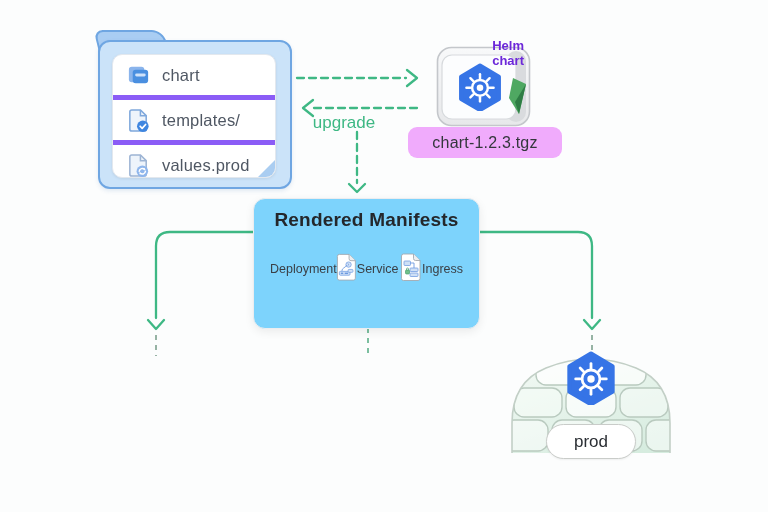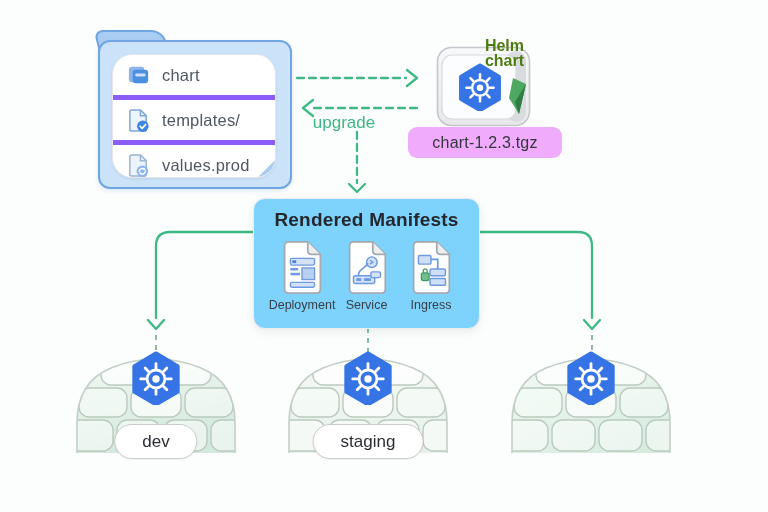--- a/index.html
+++ b/index.html
@@ -16,45 +16,45 @@
 
   
   .folder{position:absolute;left:98px;top:28px;z-index:2;}
   .folder-tab{position:absolute;left:2px;top:2px;width:66px;height:22px;
     background:#a9cdf3;border:2px solid #6fa6e2;border-radius:9px 12px 0 0;
     transform:skewX(14deg);transform-origin:bottom left;}
   .folder-body{position:absolute;left:0;top:12px;width:190px;height:145px;
     background:#cbe3f9;border:2px solid #6fa6e2;border-radius:12px;
     box-shadow:0 2px 4px rgba(70,120,180,.15);}
   .folder-panel{position:absolute;left:14px;top:26px;width:162px;height:122px;
-    background:#ffffff;border:1px solid #e3e8ee;border-radius:20px;
+    background:#ffffff;border:1px solid #e3e8ee;border-radius:10px;
     box-shadow:0 1px 3px rgba(0,0,0,.08);overflow:hidden;}
   .frow{display:flex;align-items:center;height:40px;padding-left:13px;}
   .frow + .frow{border-top:5px solid #8b5cf6;}
   .frow .ficon{width:25px;height:25px;margin-right:11px;flex:0 0 auto;}
   .frow .ftext{font-size:16.5px;color:#4f5763;font-weight:500;letter-spacing:.2px;}
   .panel-fold{position:absolute;right:0;bottom:0;width:0;height:0;
     border-left:17px solid transparent;border-bottom:17px solid #aacdf1;}
 
   
   .package{position:absolute;left:436px;top:46px;width:96px;height:82px;z-index:2;}
   .package-title{position:absolute;left:462px;top:38px;width:62px;z-index:3;
-    color:#4d7c0f;font-size:16px;font-weight:bold;line-height:15px;text-align:right;}
+    color:#6d28d9;font-size:13px;font-weight:bold;line-height:15px;text-align:right;}
   .file-pill{position:absolute;left:408px;top:127px;width:154px;height:31px;z-index:2;
     background:#f0abfc;border-radius:9px;color:#33373c;font-size:16px;
     display:flex;align-items:center;justify-content:center;letter-spacing:.2px;}
 
   
   .manifests{position:absolute;left:253px;top:198px;width:225px;height:129px;z-index:2;
     background:#7dd3fc;border:1px solid #ebedf0;border-radius:12px;
     box-shadow:0 3px 10px rgba(0,0,0,.07);}
   .m-title{margin-top:10px;text-align:center;font-size:19px;font-weight:600;
     color:#24272b;letter-spacing:.2px;}
   .m-items{display:flex;justify-content:space-between;padding:8px 16px 0 16px;}
-  .m-item{width:64px;display:flex;flex-direction:column;align-items:center;}
+  .m-item{width:64px;display:flex;align-items:center;}
   .m-item .caption{margin-top:3px;font-size:12.5px;color:#3a3f45;}
 
   
   .cluster{position:absolute;z-index:2;width:162px;height:130px;top:356px;}
   .cl-dev{left:75px;} .cl-staging{left:287px;} .cl-prod{left:510px;}
   .dome{position:absolute;left:0;top:1px;}
   .hex{position:absolute;left:50%;top:-5px;transform:translateX(-50%);z-index:3;}
   .pill{position:absolute;left:50%;top:68px;transform:translateX(-50%);z-index:4;
     background:#ffffff;border:1.5px solid #c9ccc9;border-radius:18px;height:33px;
     padding:0 27px;display:flex;align-items:center;justify-content:center;
@@ -228,54 +228,29 @@
           <rect x="22" y="31" width="16" height="7" rx="1.5" fill="#cfe0f6" stroke="#6d9ae0" stroke-width="1.5"></rect>
           <rect x="22" y="41" width="16" height="7" rx="1.5" fill="#cfe0f6" stroke="#6d9ae0" stroke-width="1.5"></rect>
           <rect x="13" y="35" width="8" height="8" rx="2" fill="#6fc08b" stroke="#3f9a66" stroke-width="1.3"></rect>
           <path d="M15,35 v-2 a2,2 0 0 1 4,0 v2" fill="none" stroke="#3f9a66" stroke-width="1.3"></path>
         </svg>
         <div class="caption">Ingress</div>
       </div>
     </div>
   </div>
 
-  <div class="cluster cl-dev">
-    <svg class="dome" width="162" height="96" viewBox="0 0 162 96">
-      <g clip-path="url(#domeClip)">
-        <rect x="0" y="0" width="162" height="96" fill="url(#tint-dev)"></rect>
-        <use href="#domeTiles"></use>
-      </g>
-      <path d="M2,96 L2,66 Q2,25 36,11 Q58,2 81,2 Q104,2 126,11 Q160,25 160,66 L160,96" fill="none" stroke="#c2cfc6" stroke-width="1.6"></path>
-    </svg>
-    <svg class="hex" width="52" height="54" viewBox="0 0 56 58">
-      <use href="#k8sHex"></use>
-    </svg>
-    <div class="pill">dev</div>
-  </div>
-
-  <div class="cluster cl-staging">
-    <svg class="dome" width="162" height="96" viewBox="0 0 162 96">
-      <g clip-path="url(#domeClip)">
-        <rect x="0" y="0" width="162" height="96" fill="url(#tint-staging)"></rect>
-        <use href="#domeTiles"></use>
-      </g>
-      <path d="M2,96 L2,66 Q2,25 36,11 Q58,2 81,2 Q104,2 126,11 Q160,25 160,66 L160,96" fill="none" stroke="#c2cfc6" stroke-width="1.6"></path>
-    </svg>
-    <svg class="hex" width="52" height="54" viewBox="0 0 56 58">
-      <use href="#k8sHex"></use>
-    </svg>
-    <div class="pill">staging</div>
-  </div>
+
 
   <div class="cluster cl-prod">
     <svg class="dome" width="162" height="96" viewBox="0 0 162 96">
       <g clip-path="url(#domeClip)">
         <rect x="0" y="0" width="162" height="96" fill="url(#tint-prod)"></rect>
         <use href="#domeTiles"></use>
       </g>
       <path d="M2,96 L2,66 Q2,25 36,11 Q58,2 81,2 Q104,2 126,11 Q160,25 160,66 L160,96" fill="none" stroke="#c2cfc6" stroke-width="1.6"></path>
     </svg>
     <svg class="hex" width="52" height="54" viewBox="0 0 56 58">
       <use href="#k8sHex"></use>
     </svg>
+    <div class="pill">prod</div>
   </div>
 
 </div>
 
 </body></html>

